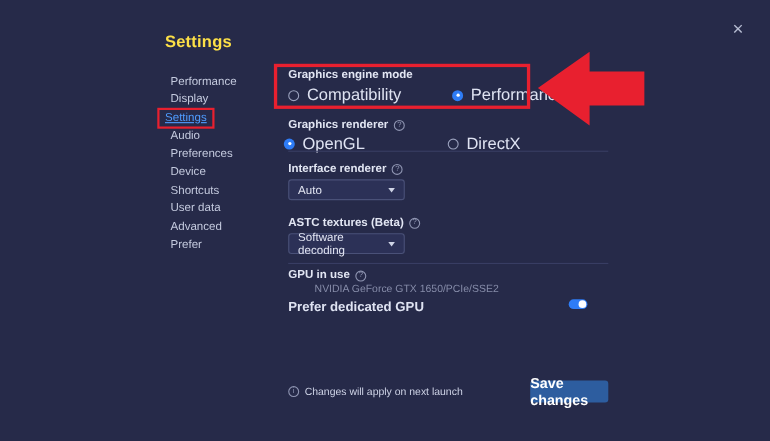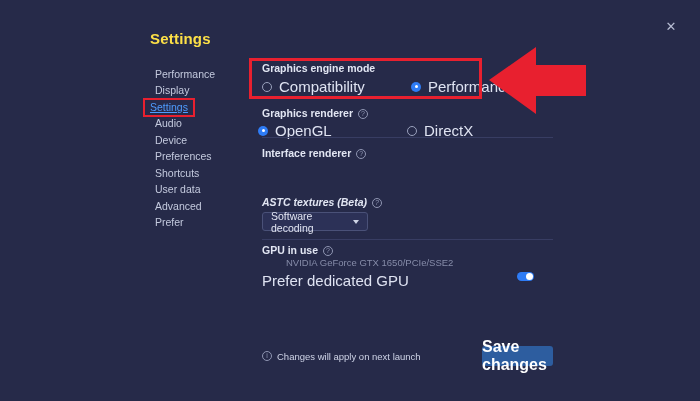--- a/index.html
+++ b/index.html
@@ -34,30 +34,30 @@
   .radio-lbl { font-size:15px; color:#dfe3f2; }
 
   .dropdown { position:absolute; width:106px; height:19px; background:#2c3157;
     border:1px solid #4a5178; border-radius:3px; display:flex; align-items:center;
     padding:0 8px; cursor:pointer; }
   .dropdown .val { font-size:10.5px; color:#e2e5f2; flex:1; }
   .caret { width:0; height:0; border-left:3.5px solid transparent; border-right:3.5px solid transparent;
     border-top:4px solid #cfd4e6; }
 
   .gpu-name { position:absolute; font-size:9.5px; color:#868ca9; }
-  .plain-lbl { position:absolute; font-size:15px; color:#dfe3f2; }
+  .plain-lbl { position:absolute; font-size:12px; color:#dfe3f2;font-weight:bold; }
 
   .toggle { position:absolute; width:17px; height:9px; border-radius:5px; background:#2e7cf6; cursor:pointer; }
   .toggle .knob { position:absolute; right:1px; top:1px; width:7px; height:7px; border-radius:50%; background:#fff; }
 
   
   .foot-note { position:absolute; left:262px; top:346px; height:20px;
     display:flex; align-items:center; gap:5px; font-size:9.5px; color:#ced3e6; }
   .save-btn { position:absolute; left:482px; top:346px; width:71px; height:20px;
-    background:#2d5d9f; border-radius:3px; color:#fff; font-size:16px; font-weight:bold;
+    background:#2d5d9f; border-radius:3px; color:#fff; font-size:13px; font-weight:bold;
     display:flex; align-items:center; justify-content:center; cursor:pointer; }
 
   
   .hl-box { position:absolute; left:249px; top:58px; width:233px; height:41px;
     border:3px solid #e8202f; pointer-events:none; }
   .hl-arrow { position:absolute; left:489px; top:47px; pointer-events:none; }
 </style>
 </head>
 <body>
 
@@ -74,24 +74,24 @@
     <div class="side-item">
         <span class="lbl">Display</span>
       </div>
     <div class="side-item active">
         <span class="lbl">Settings</span>
       </div>
     <div class="side-item">
         <span class="lbl">Audio</span>
       </div>
     <div class="side-item">
-        <span class="lbl">Device</span>
+        <span class="lbl">Preferences</span>
       </div>
     <div class="side-item">
-        <span class="lbl">Preferences</span>
+        <span class="lbl">Device</span>
       </div>
     <div class="side-item">
         <span class="lbl">Shortcuts</span>
       </div>
     <div class="side-item">
         <span class="lbl">User data</span>
       </div>
     <div class="side-item">
         <span class="lbl">Advanced</span>
       </div>
@@ -128,22 +128,26 @@
       <span class="radio-lbl">DirectX</span>
     </div>
   </div>
 
   <div class="divider" style="left:262px; top:137px;"></div>
 
   <div class="sec-label" style="left:262px; top:147px;">
     <span>Interface renderer</span>
     <span class="help-ic">?</span>
   </div>
+  <div class="dropdown" style="left:262px; top:163px;">
+    <span class="val">Auto</span>
+    <span class="caret"></span>
+  </div>
 
-  <div class="sec-label" style="left:262px; top:196px;font-style:italic;">
+  <div class="sec-label" style="left:262px; top:196px;">
     <span>ASTC textures (Beta)</span>
     <span class="help-ic">?</span>
   </div>
   <div class="dropdown" style="left:262px; top:212px;">
     <span class="val">Software decoding</span>
     <span class="caret"></span>
   </div>
 
   <div class="divider" style="left:262px; top:239px;"></div>
 

